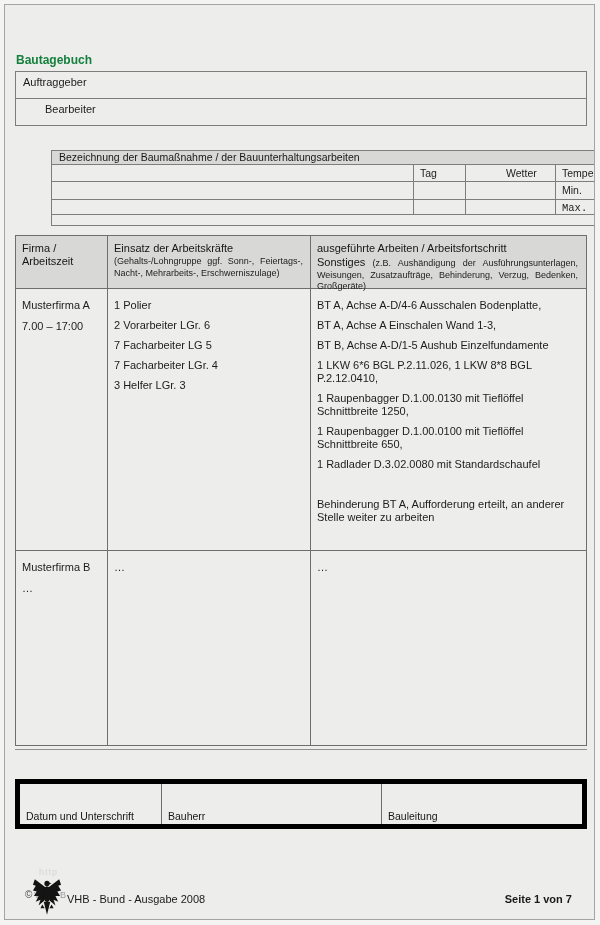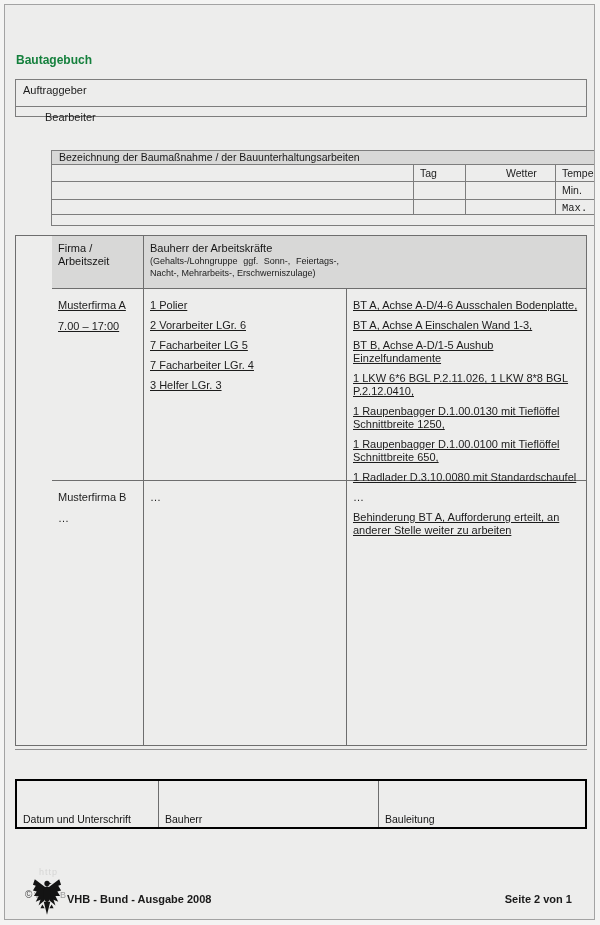--- a/index.html
+++ b/index.html
@@ -21,22 +21,22 @@
   
   .t11 { font-size: 11px; line-height: 13px; }
 
   .page-title {
     position: absolute; left: 11px; top: 48px;
     font-size: 12px; font-weight: bold; color: #15803d;
   }
 
   
   .hdr-box {
-    position: absolute; left: 10px; top: 74px;
-    width: 572px; height: 38px;
+    position: absolute; left: 10px; top: 66px;
+    width: 572px; height: 55px;
     border: 1px solid #7d7d7d;
   }
   .hdr-row { position: relative; width: 100%; height: 27px; padding: 4px 0 0 7px; }
   .hdr-row.first { border-bottom: 1px solid #7d7d7d; height: 27px; }
   .hdr-row.second { height: 26px; margin-left: 22px; }
 
   
   .des-box {
     position: absolute; left: 10px; top: 145px;
     width: 572px; height: 76px;
@@ -60,23 +60,23 @@
   .wx-r3 { height: 15px; font-family: Liberation Mono, monospace; }
   .wx-free { height: 11px; border-bottom: none; }
 
   
   .work-table {
     position: absolute; left: 10px; top: 230px;
     width: 572px; height: 511px;
     border: 1px solid #6e6e6e;
     display: flex; flex-direction: column;
   }
-  .wt-row { display: flex; margin-left: 36px; }
+  .wt-row { display: flex; }
   .wt-header { height: 53px; background: #d8d8d7; border-bottom: 1px solid #6e6e6e; }
-  .wt-a { height: 192px; border-bottom: 1px solid #6e6e6e; text-decoration: underline; }
+  .wt-a { height: 262px; border-bottom: 1px solid #6e6e6e; }
   .wt-b { flex: 1; }
   .wt-c1 { width: 91px; padding: 6px 5px 0 6px; }
   .wt-c2 { width: 203px; border-left: 1px solid #6e6e6e; padding: 6px 7px 0 6px; }
   .wt-c3 { flex: 1; border-left: 1px solid #6e6e6e; padding: 6px 8px 0 6px; }
   .wt-header .hd-main { font-size: 11px; line-height: 13px; color: #161616; }
   .wt-header .hd-sub { font-size: 9px; line-height: 11.5px; text-align: justify; color: #222; margin-top: 1px; }
   .wt-header .hd-inline { font-size: 9px; }
   .body-cell p { font-size: 11px; line-height: 13px; margin: 4px 0 7px 0; }
   .cellA-c3 p { margin: 4px 0 7px 0; }
   .hindrance { margin-top: 27px !important; }
@@ -86,21 +86,21 @@
   .under-rule {
     position: absolute; left: 10px; top: 744px;
     width: 572px; height: 0;
     border-top: 1px solid #8f8f8f;
   }
 
   
   .sig-table {
     position: absolute; left: 10px; top: 774px;
     width: 572px; height: 50px;
-    border: 2px solid #000000;
+    border: 5px solid #000000;
     display: flex;
   }
   .sig-cell { position: relative; height: 100%; }
   .sig-c1 { width: 141px; }
   .sig-c2 { width: 220px; border-left: 1px solid #6e6e6e; padding-left: 28px; }
   .sig-c3 { flex: 1; border-left: 1px solid #6e6e6e; }
   .sig-label {
     position: absolute; left: 6px; bottom: 2px;
     font-size: 10.5px; color: #161616;
   }
@@ -109,21 +109,21 @@
   .watermark {
     position: absolute; left: 34px; top: 862px;
     font-size: 9px; color: #d6d6d5; letter-spacing: 1px;
   }
   .copyright { position: absolute; left: 20px; top: 884px; font-size: 10px; color: #4a4a4a; }
   .mark-left  { position: absolute; left: 29px; top: 885px; font-size: 9px; color: #9b9b9b; }
   .mark-right { position: absolute; left: 55px; top: 885px; font-size: 9px; color: #9b9b9b; }
   .eagle { position: absolute; left: 27px; top: 870px; width: 30px; height: 44px; }
   .edition {
     position: absolute; left: 62px; top: 888px;
-    font-size: 11px; font-weight: bold; color: #1a1a1a;
+    font-size: 11px; font-weight: normal; color: #1a1a1a;
   }
   .page-indicator {
     position: absolute; right: 22px; top: 888px;
     font-size: 11px; font-weight: bold; color: #1a1a1a;
   }
 </style>
 </head>
 <body>
 
 <div class="page">
@@ -167,22 +167,26 @@
   </div>
 
   <div class="work-table">
 
     <div class="wt-row wt-header">
       <div class="wt-c1">
         <div class="hd-main">Firma /</div>
         <div class="hd-main">Arbeitszeit</div>
       </div>
       <div class="wt-c2">
-        <div class="hd-main">Bauherr der Arbeitskräfte</div>
+        <div class="hd-main">Einsatz der Arbeitskräfte</div>
         <div class="hd-sub">(Gehalts-/Lohngruppe ggf. Sonn-, Feiertags-, Nacht-, Mehrarbeits-, Erschwerniszulage)</div>
+      </div>
+      <div class="wt-c3">
+        <div class="hd-main">ausgeführte Arbeiten / Arbeitsfortschritt</div>
+        <div class="hd-sub"><span class="hd-main">Sonstiges</span> <span class="hd-inline">(z.B. Aushändigung der Ausführungsunterlagen, Weisungen, Zusatzaufträge, Behinderung, Verzug, Bedenken, Großgeräte)</span></div>
       </div>
     </div>
 
     <div class="wt-row wt-a">
       <div class="wt-c1 body-cell">
         <p class="firma-line">Musterfirma A</p>
         <p>7.00 – 17:00</p>
       </div>
       <div class="wt-c2 body-cell">
         <p>1 Polier</p>
@@ -191,21 +195,21 @@
         <p>7 Facharbeiter LGr. 4</p>
         <p>3 Helfer LGr. 3</p>
       </div>
       <div class="wt-c3 body-cell cellA-c3">
         <p>BT A, Achse A-D/4-6 Ausschalen Bodenplatte,</p>
         <p>BT A, Achse A Einschalen Wand 1-3,</p>
         <p>BT B, Achse A-D/1-5 Aushub Einzelfundamente</p>
         <p>1 LKW 6*6 BGL P.2.11.026, 1 LKW 8*8 BGL P.2.12.0410,</p>
         <p>1 Raupenbagger D.1.00.0130 mit Tieflöffel Schnittbreite 1250,</p>
         <p>1 Raupenbagger D.1.00.0100 mit Tieflöffel Schnittbreite 650,</p>
-        <p>1 Radlader D.3.10.0080 mit Standardschaufel</p>
+        <p>1 Radlader D.3.02.0080 mit Standardschaufel</p>
         <p class="hindrance">Behinderung BT A, Aufforderung erteilt, an anderer Stelle weiter zu arbeiten</p>
       </div>
     </div>
 
     <div class="wt-row wt-b">
       <div class="wt-c1 body-cell">
         <p class="firma-line">Musterfirma B</p>
         <p>…</p>
       </div>
       <div class="wt-c2 body-cell">
@@ -244,15 +248,15 @@
       <ellipse cx="16" cy="19" rx="4.2" ry="8.5"></ellipse>
       <circle cx="16" cy="7.5" r="2.8"></circle>
       <polygon points="16,6 21,7.5 16,9"></polygon>
       <polygon points="12.5,27 19.5,27 16,41"></polygon>
       <polygon points="11,30 13.5,34 9,34"></polygon>
       <polygon points="21,30 23,34 18.5,34"></polygon>
     </g>
   </svg>
 
   <div class="edition">VHB - Bund - Ausgabe 2008</div>
-  <div class="page-indicator">Seite 2 von 1</div>
+  <div class="page-indicator">Seite 1 von 7</div>
 
 </div>
 
 </body></html>

